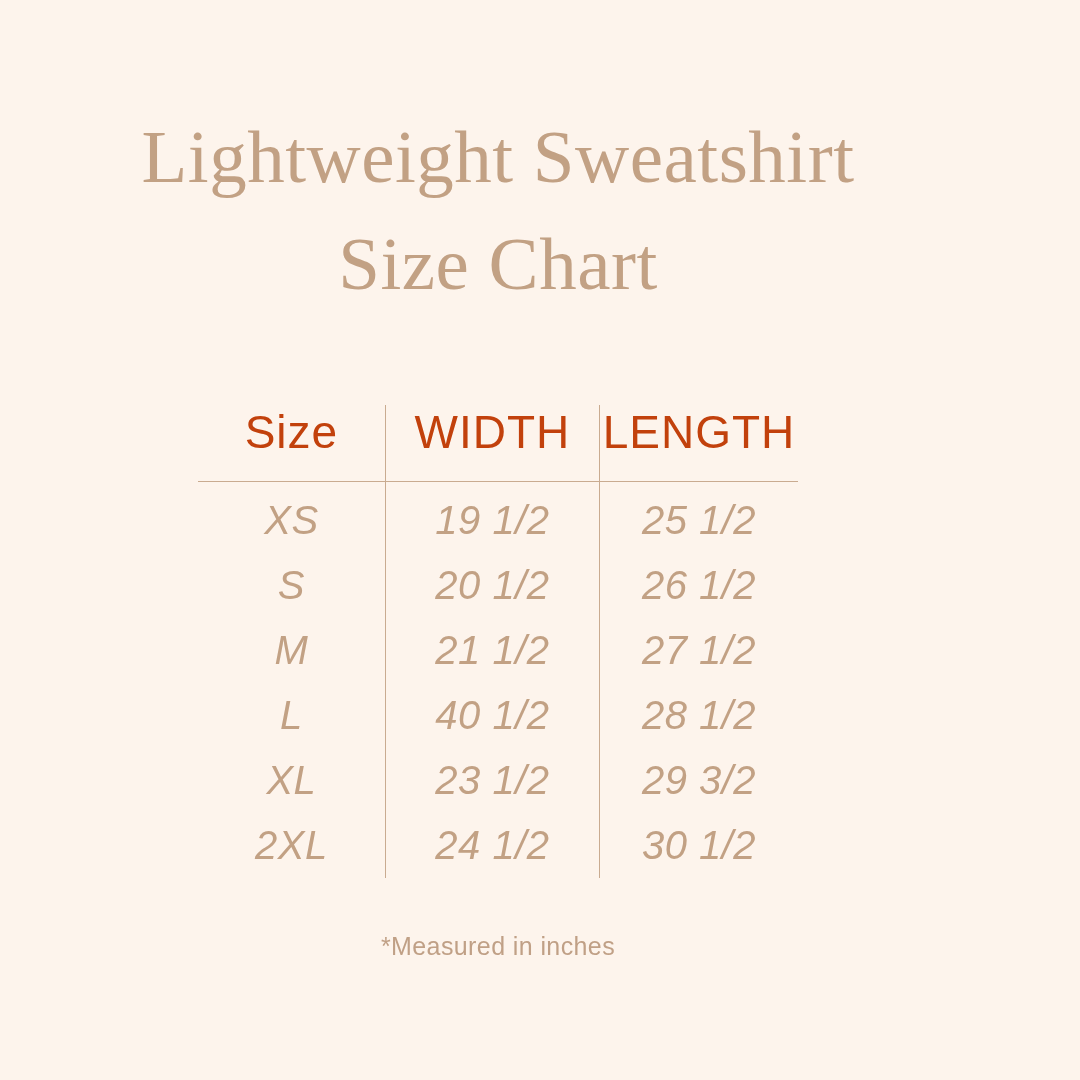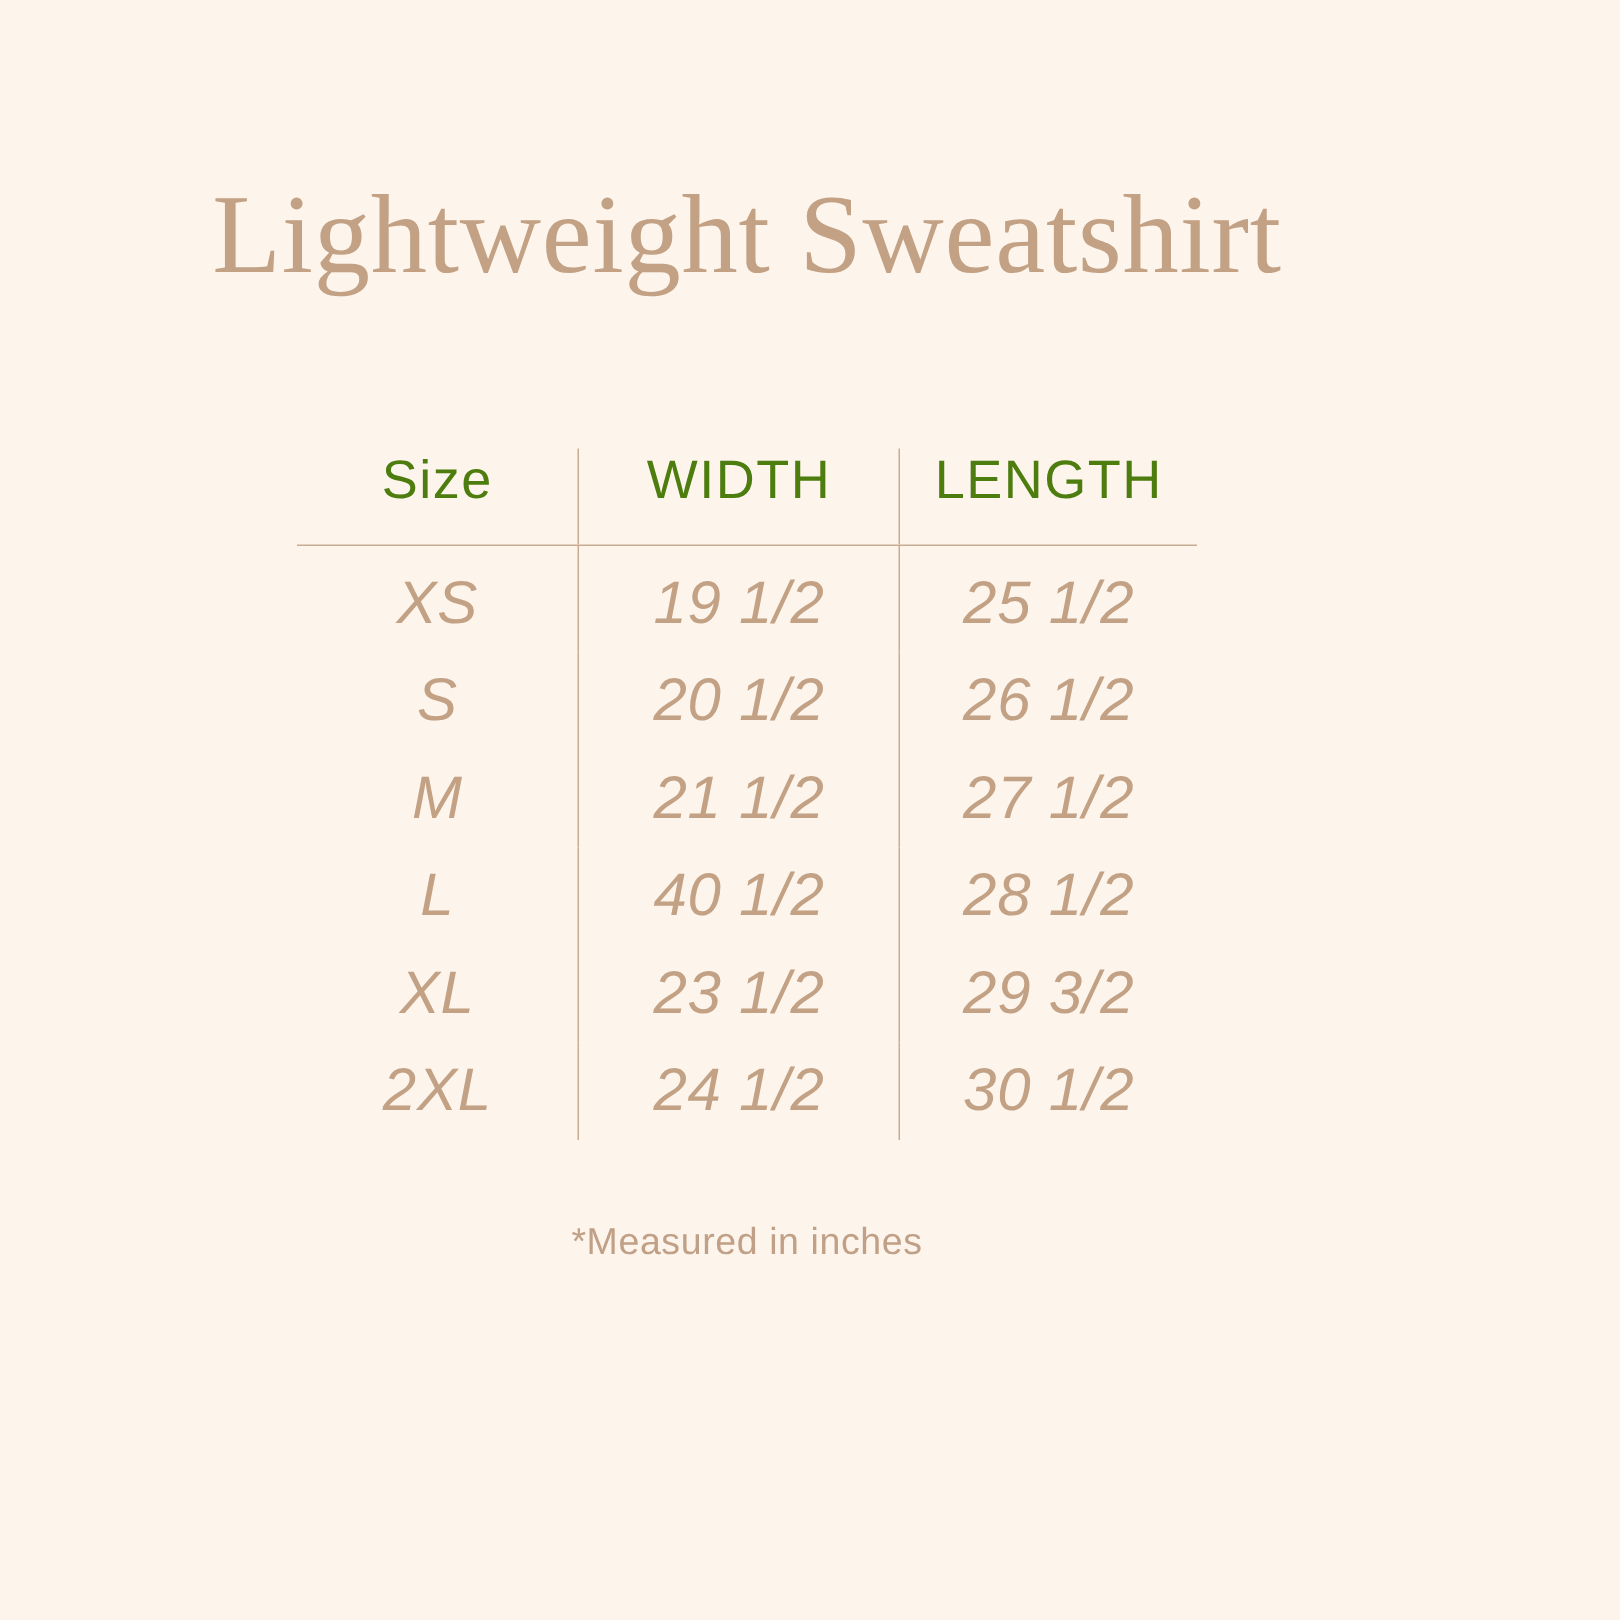--- a/index.html
+++ b/index.html
@@ -48,25 +48,25 @@
     font-family: "Liberation Sans", sans-serif;
     font-weight: 300;
   }
   table.size-chart th,
   table.size-chart td {
     text-align: center;
     font-weight: 400;
     padding: 0;
   }
   table.size-chart thead th {
-    font-size: 36px;
+    font-size: 46px;
     letter-spacing: 1px;
     padding-bottom: 22px;
     border-bottom: 1.6px solid #c9ab90;
-    color: #4d7c0f;
+    color: #c2410c;
   }
   table.size-chart thead th.col-size,
   table.size-chart tbody td.col-size {
     width: 188px;
   }
   table.size-chart thead th.col-width,
   table.size-chart tbody td.col-width {
     width: 214px;
     border-left: 1.6px solid #c9ab90;
   }
@@ -92,20 +92,21 @@
     font-weight: 400;
   }
 </style>
 </head>
 <body>
 
 <div class="page">
 
   <div class="title-block">
     <span class="title-line">Lightweight Sweatshirt</span>
+    <span class="title-line">Size Chart</span>
   </div>
 
   <div class="table-wrap">
     <table class="size-chart">
       <thead>
         <tr>
           <th class="col-size">Size</th>
           <th class="col-width">WIDTH</th>
           <th class="col-length">LENGTH</th>
         </tr>

